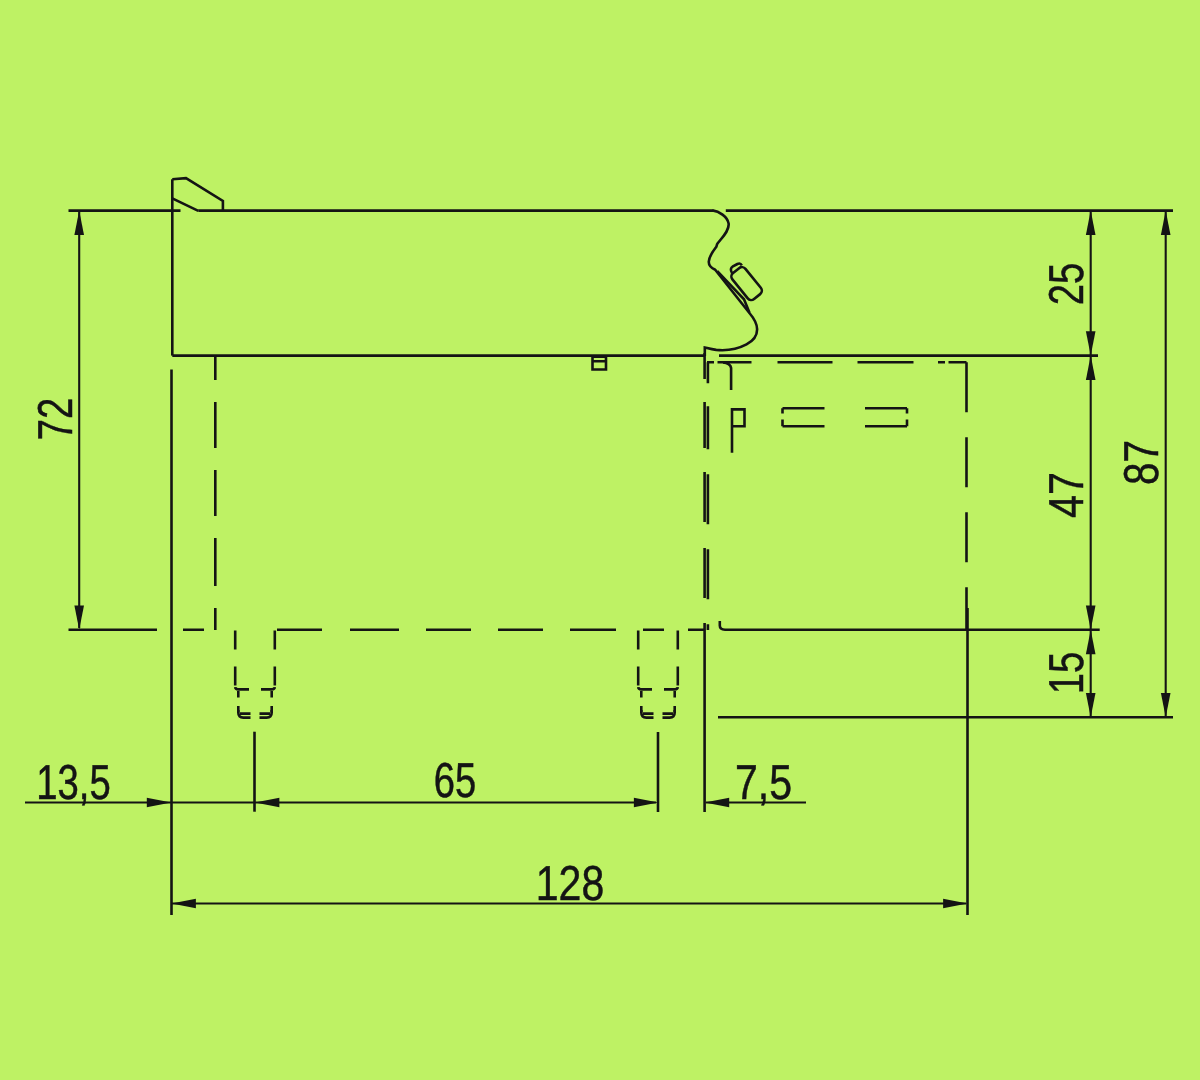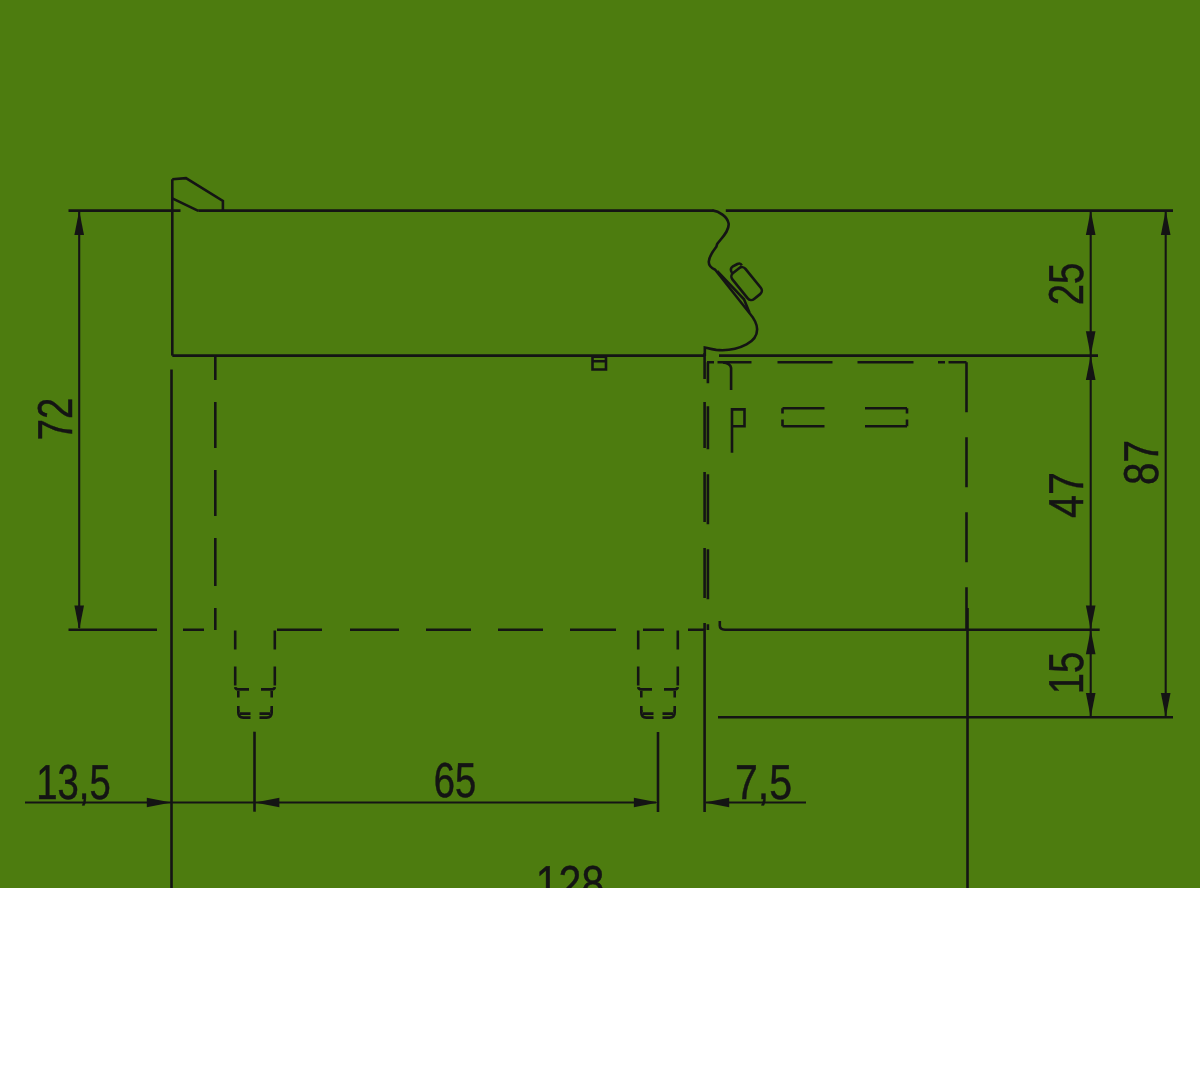--- a/index.html
+++ b/index.html
@@ -1,16 +1,16 @@
 <!DOCTYPE html>
 <html><head>
 <meta charset="utf-8">
 <style>
   html,body{margin:0;padding:0;background:#ffffff;}
-  .page{width:1200px;height:888px;position:relative;background:#4d7c0f;overflow:hidden;}
+  .page{width:1200px;height:1080px;position:relative;background:#bef264;overflow:hidden;}
   svg{position:absolute;left:0;top:0;}
   text{font-family:"Liberation Sans",sans-serif;fill:#141414;-webkit-font-smoothing:antialiased;text-rendering:geometricPrecision;}
 </style>
 </head>
 <body>
 <div class="page">
 <svg width="1200" height="1080" viewBox="0 0 1200 1080">
   <g fill="none" stroke="#141414" stroke-width="2.6" stroke-linecap="butt">
 
     <path d="M68.5,210.6 H180.5 M198.3,210.6 H713.2 M725.8,210.6 H1173"></path>

